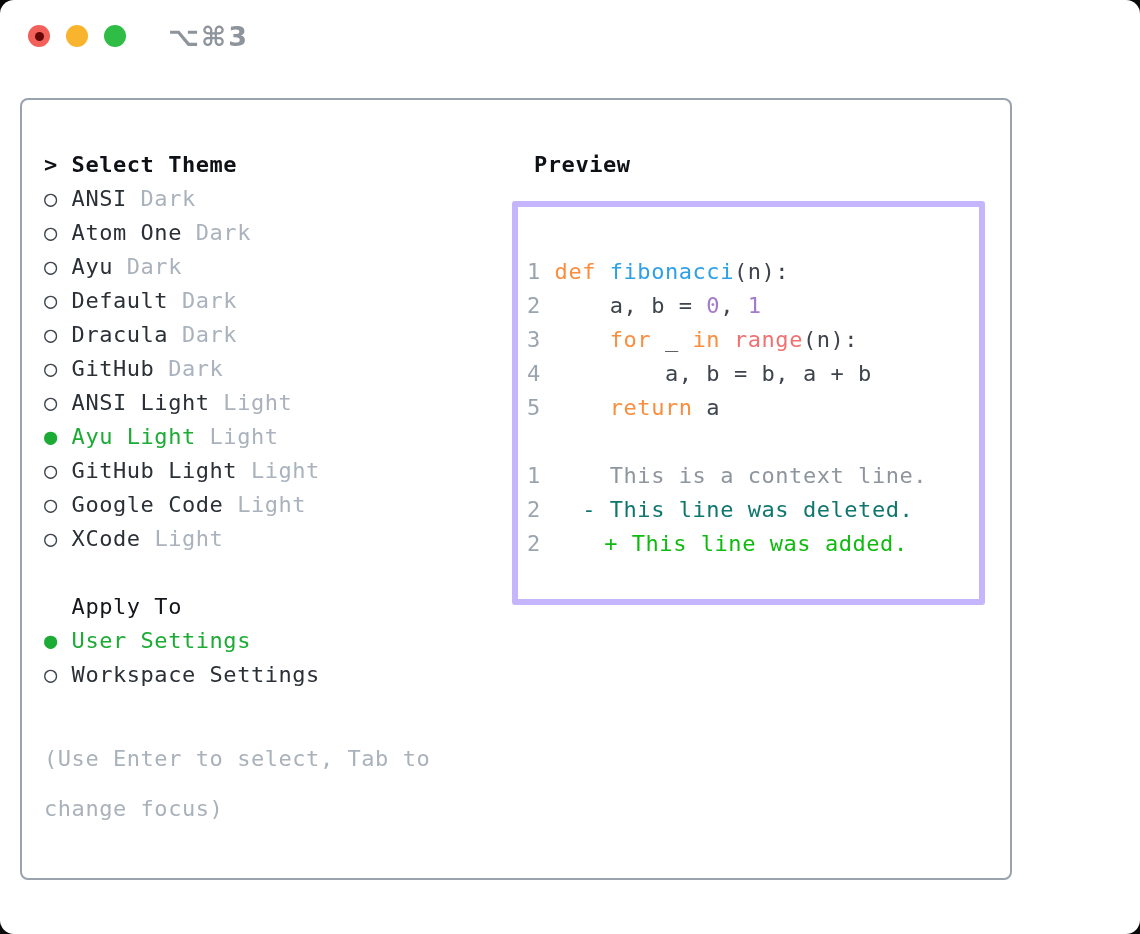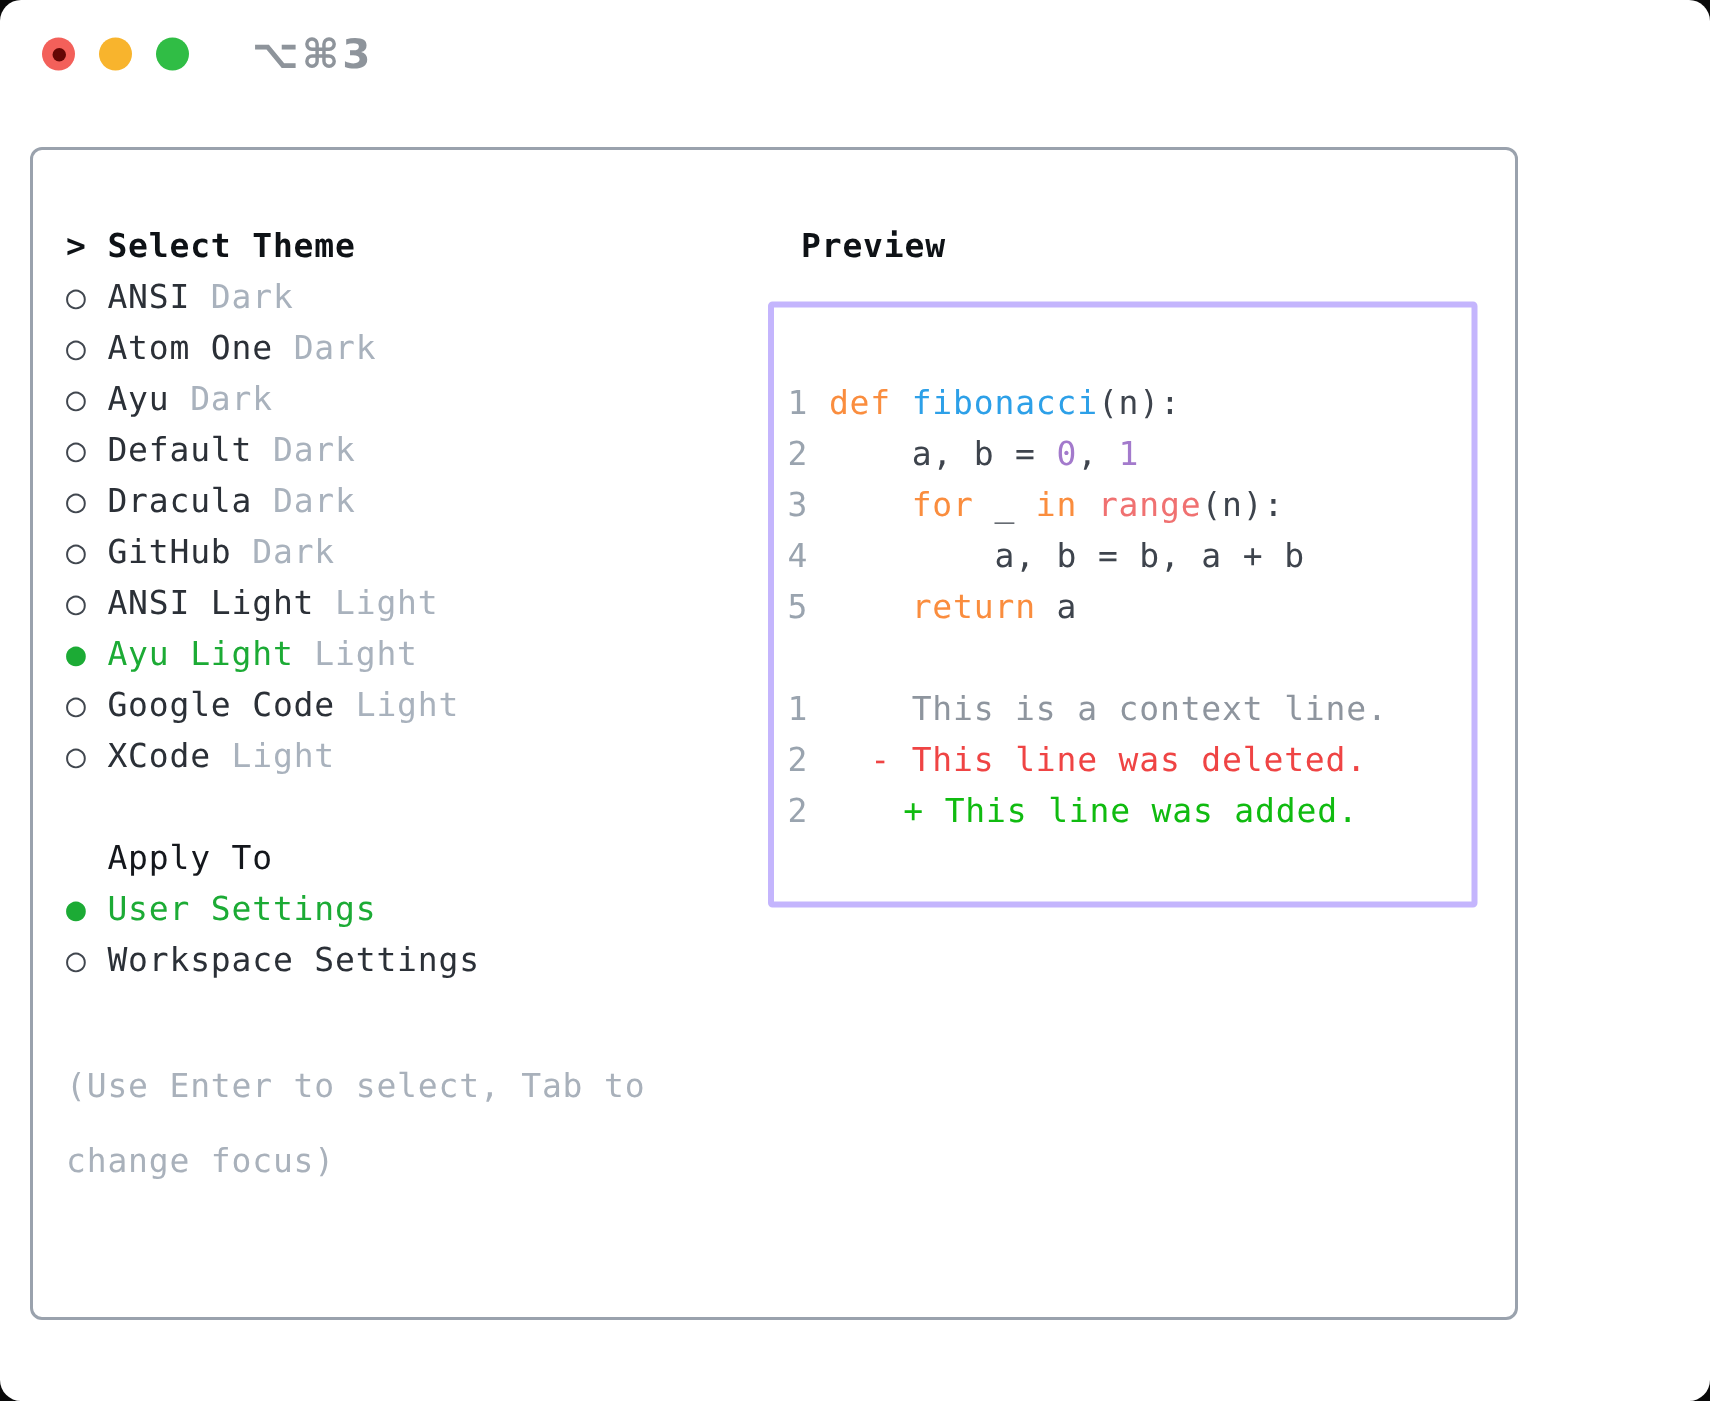--- a/index.html
+++ b/index.html
@@ -53,34 +53,34 @@
   .sel      { color: #1cab35; }
   .apply-header { color: #14171c; }
   .hint     { color: #a9b1bb; margin-top: 16px; }
   .spacer   { height: 34px; }
   
   .preview-header { position: absolute; left: 502px; top: 148px; margin-left: 32px; }
   .preview-box {
     position: absolute; left: 512px; top: 201px;
     width: 473px; height: 404px;
     background: #ffffff;
-    border: 4px solid #c4b5fd;
+    border: 6px solid #c4b5fd;
     border-radius: 3px;
     overflow: hidden;
   }
   .code-block { padding: 48px 8px 48px 9px; }
   
   .num { color: #9aa4af; }
   .txt { color: #3e444d; }
   .kw  { color: #fa8d3e; }
   .fn  { color: #2da0e8; }
   .pur { color: #a37acc; }
   .cor { color: #f07171; }
   .ctx { color: #8e959e; }
-  .del { color: #ef4444; }
+  .del { color: #0f766e; }
   .add { color: #10bb10; margin-left: 22px; }
 </style>
 </head>
 <body>
 
 <div class="screen">
 
   <div class="titlebar">
     <div class="tl-btn tl-close">
       <div class="tl-dot"></div>
@@ -96,20 +96,21 @@
     <div class="mono-line bold"><span>&gt; </span><span>Select Theme</span></div>
     <div id="theme-list">
         <div class="mono-line"><span class="bullet">○</span><span class="txt"> </span><span class="name">ANSI</span><span class="txt"> </span><span class="variant">Dark</span></div>
         <div class="mono-line"><span class="bullet">○</span><span class="txt"> </span><span class="name">Atom One</span><span class="txt"> </span><span class="variant">Dark</span></div>
         <div class="mono-line"><span class="bullet">○</span><span class="txt"> </span><span class="name">Ayu</span><span class="txt"> </span><span class="variant">Dark</span></div>
         <div class="mono-line"><span class="bullet">○</span><span class="txt"> </span><span class="name">Default</span><span class="txt"> </span><span class="variant">Dark</span></div>
         <div class="mono-line"><span class="bullet">○</span><span class="txt"> </span><span class="name">Dracula</span><span class="txt"> </span><span class="variant">Dark</span></div>
         <div class="mono-line"><span class="bullet">○</span><span class="txt"> </span><span class="name">GitHub</span><span class="txt"> </span><span class="variant">Dark</span></div>
         <div class="mono-line"><span class="bullet">○</span><span class="txt"> </span><span class="name">ANSI Light</span><span class="txt"> </span><span class="variant">Light</span></div>
         <div class="mono-line"><span class="sel">●</span><span class="txt"> </span><span class="sel">Ayu Light</span><span class="txt"> </span><span class="variant">Light</span></div>
+        <div class="mono-line"><span class="bullet">○</span><span class="txt"> </span><span class="name">GitHub Light</span><span class="txt"> </span><span class="variant">Light</span></div>
         <div class="mono-line"><span class="bullet">○</span><span class="txt"> </span><span class="name">Google Code</span><span class="txt"> </span><span class="variant">Light</span></div>
         <div class="mono-line"><span class="bullet">○</span><span class="txt"> </span><span class="name">XCode</span><span class="txt"> </span><span class="variant">Light</span></div>
       </div>
     <div class="spacer"></div>
     <div class="mono-line apply-header">  Apply To</div>
     <div id="apply-list">
         <div class="mono-line"><span class="sel">●</span><span class="txt"> </span><span class="sel">User Settings</span></div>
         <div class="mono-line"><span class="bullet">○</span><span class="txt"> </span><span class="name">Workspace Settings</span></div>
       </div>
     <div class="spacer"></div>

